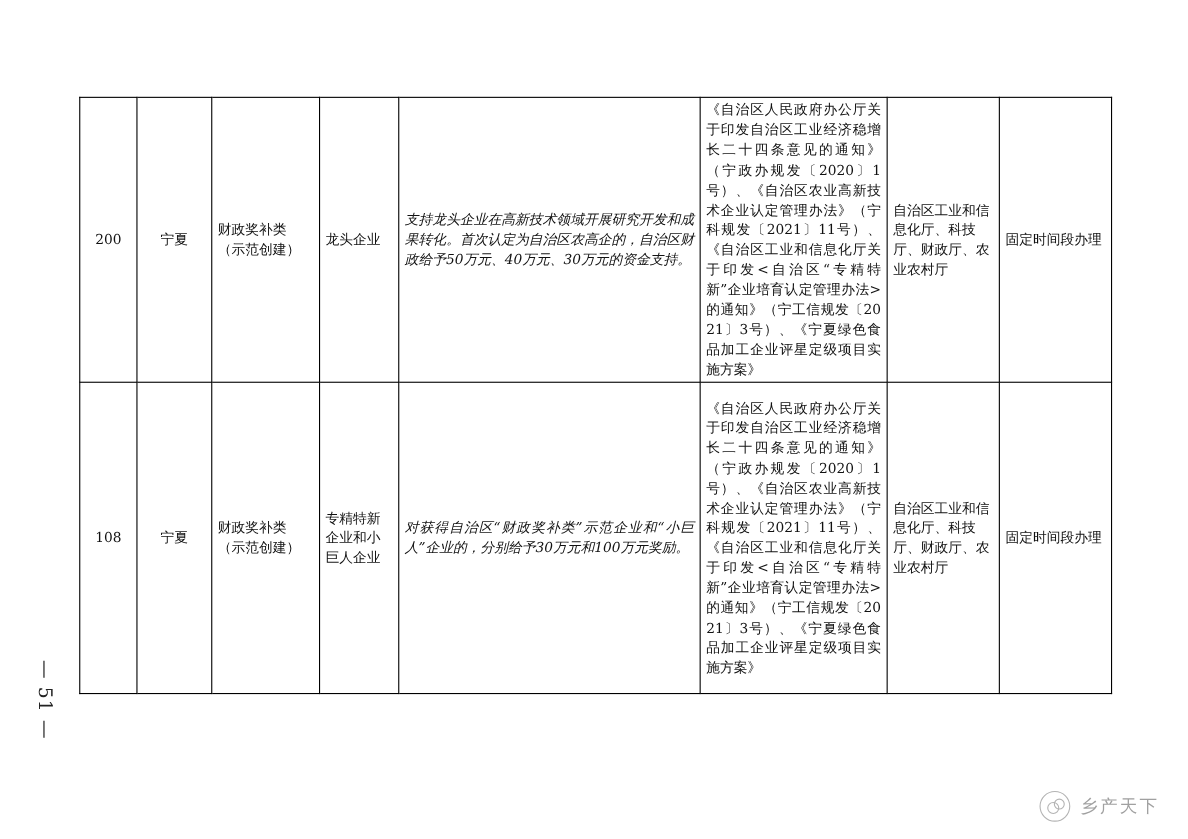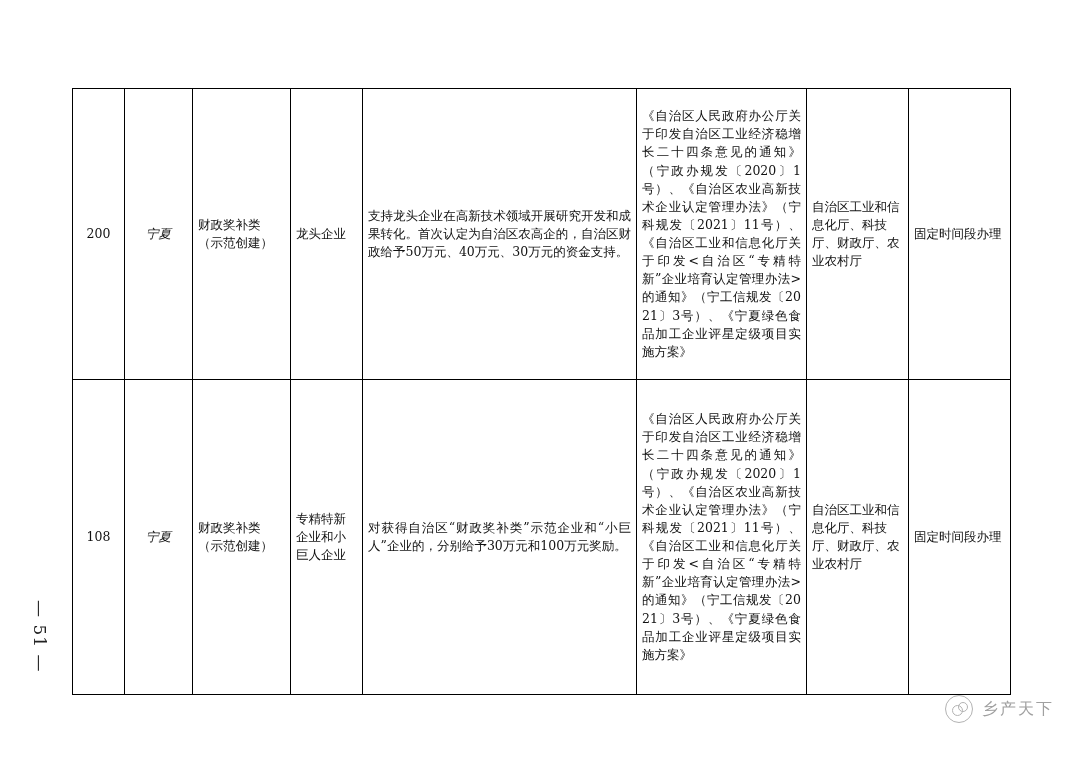--- a/index.html
+++ b/index.html
@@ -23,21 +23,21 @@
     position: absolute;
     left: 72px;
     top: 88px;
     width: 938px;
     border-collapse: collapse;
     table-layout: fixed;
   }
   table.doc-table td {
     border: 1px solid #000000;
     vertical-align: middle;
-    padding: 16px 5px;
+    padding: 0 5px;
     font-size: 12.5px;
     line-height: 1.45;
     font-family: "DejaVu Serif", "Liberation Serif", serif;
     color: #111;
     word-break: break-all;
   }
   col.c-no    { width: 52px; }
   col.c-reg   { width: 68px; }
   col.c-type  { width: 98px; }
   col.c-obj   { width: 72px; }
@@ -47,38 +47,38 @@
   col.c-time  { width: 102px; }
 
   td.no-cell {
     text-align: center;
     font-size: 13px;
     margin-left: 15px;
   }
   td.reg-cell {
     text-align: center;
     font-size: 12.5px;
+  }
+  td.type-cell {
+    font-size: 12.5px;
+    line-height: 1.5;
+    vertical-align: middle;
+  }
+  td.obj-cell {
+    font-size: 12.5px;
+    line-height: 1.5;
+    vertical-align: middle;
+    margin-left: 12px;
+  }
+  td.desc-cell {
+    font-size: 12.5px;
+    line-height: 1.6;
+    vertical-align: middle;
+    text-align: justify;
     font-style: italic;
-  }
-  td.type-cell {
-    font-size: 12.5px;
-    line-height: 1.5;
-    vertical-align: middle;
-  }
-  td.obj-cell {
-    font-size: 12.5px;
-    line-height: 1.5;
-    vertical-align: middle;
-    margin-left: 12px;
-  }
-  td.desc-cell {
-    font-size: 12.5px;
-    line-height: 1.6;
-    vertical-align: middle;
-    text-align: justify;
   }
   td.basis-cell {
     font-size: 12.5px;
     line-height: 1.5;
     vertical-align: middle;
     text-align: justify;
   }
   td.dept-cell {
     font-size: 12.5px;
     line-height: 1.55;
@@ -100,21 +100,21 @@
     font-size: 17px;
     letter-spacing: 1px;
     writing-mode: vertical-rl;
     text-orientation: mixed;
     color: #222;
   }
 
   .watermark {
     position: absolute;
     right: 26px;
-    bottom: 40px;
+    bottom: 16px;
     display: flex;
     align-items: center;
     gap: 9px;
     color: #9b9b9b;
   }
   .wm-logo {
     width: 26px;
     height: 26px;
     border-radius: 50%;
     border: 1.6px solid #b3b3b3;

